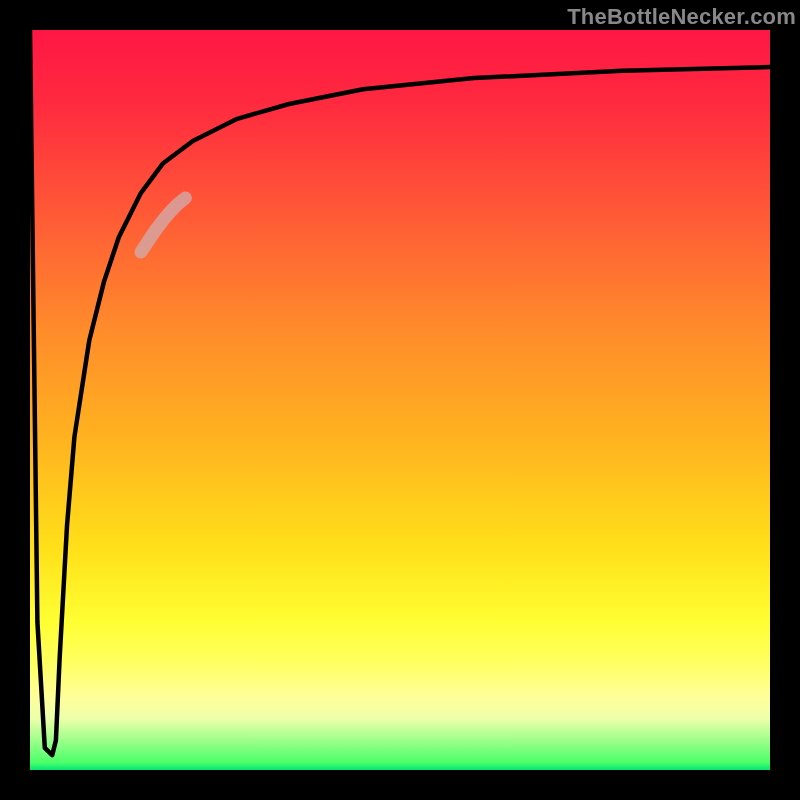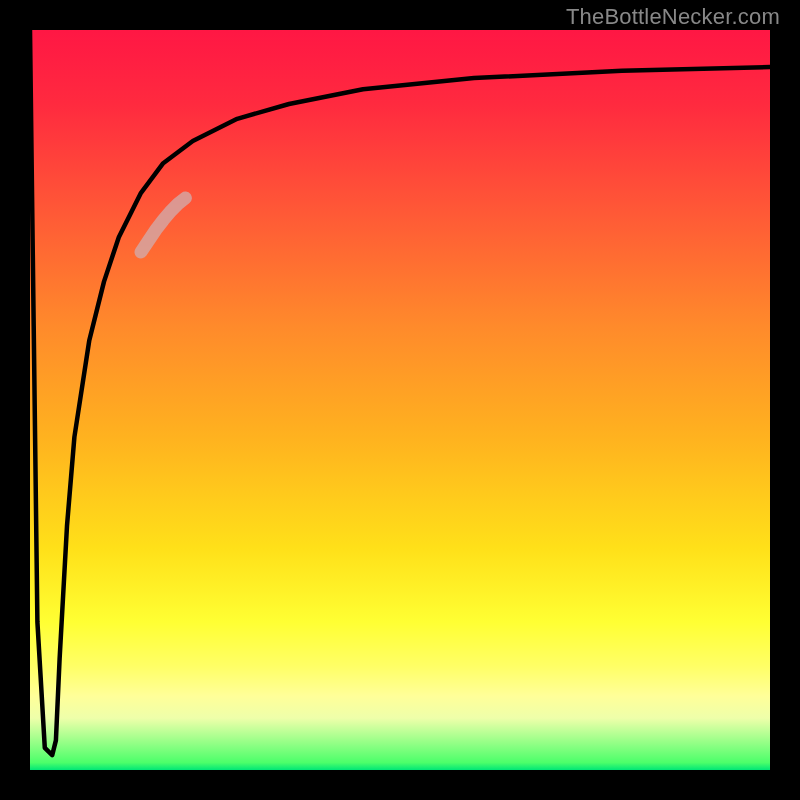--- a/index.html
+++ b/index.html
@@ -13,24 +13,24 @@
   }
   .frame {
     position: relative;
     width: 800px;
     height: 800px;
     background: #000;
   }
   .attribution {
     position: absolute;
     top: 4px;
-    right: 20px;
+    right: 4px;
     color: #888;
     font-size: 22px;
-    font-weight: 400;
+    font-weight: 700;
     letter-spacing: 0.2px;
   }
   .plot-area {
     position: absolute;
     left: 30px;
     top: 30px;
     width: 740px;
     height: 740px;
     overflow: hidden;
   }

